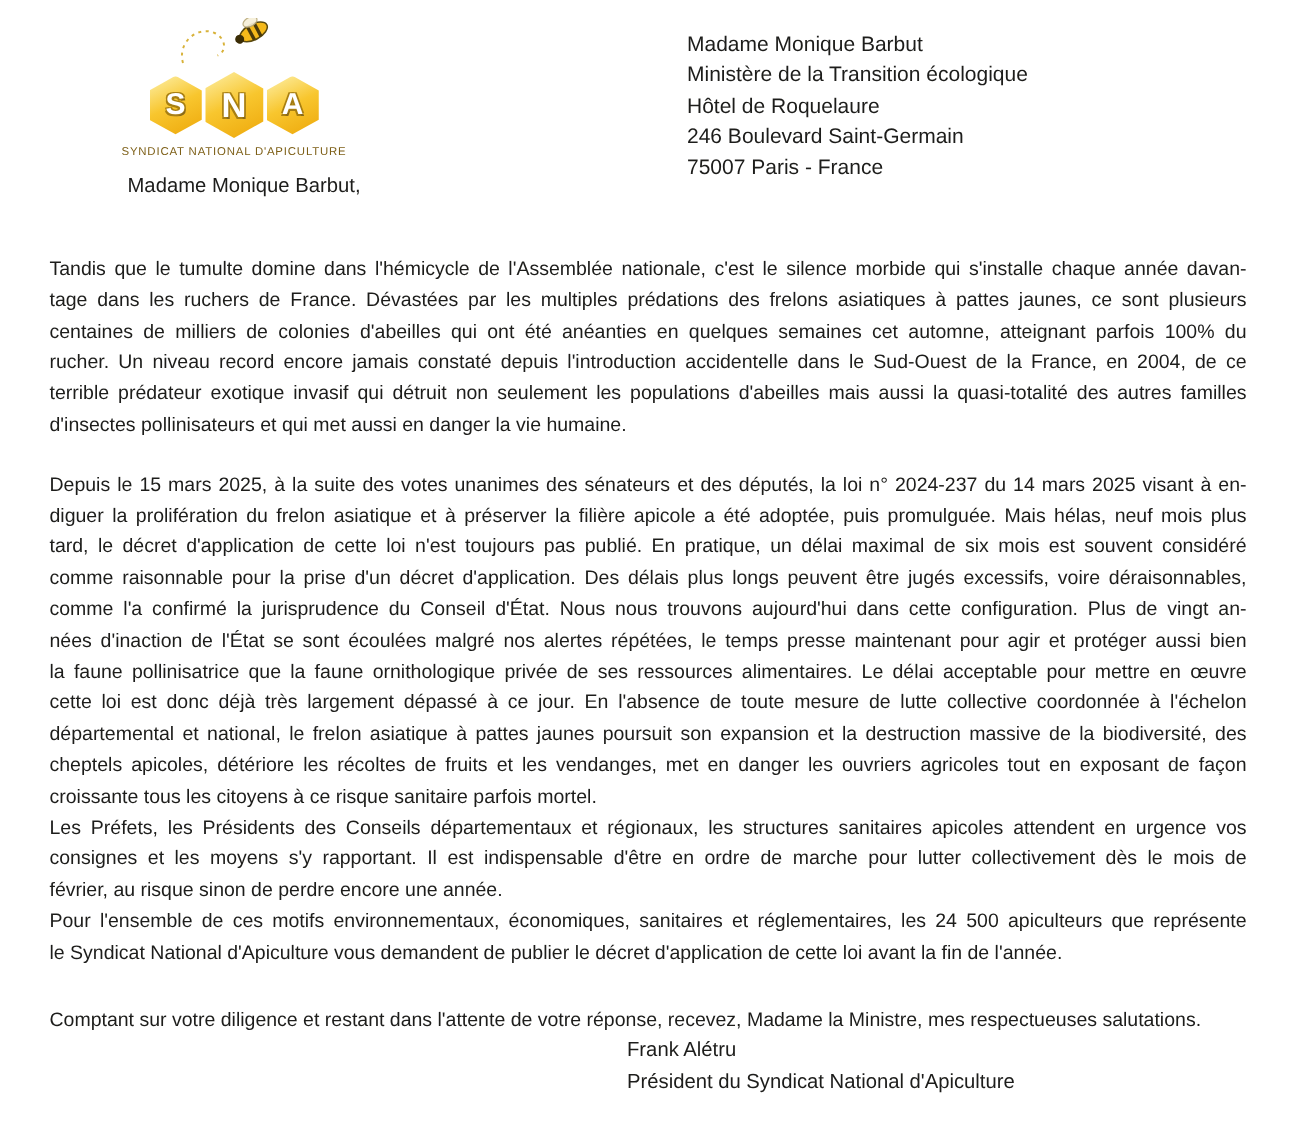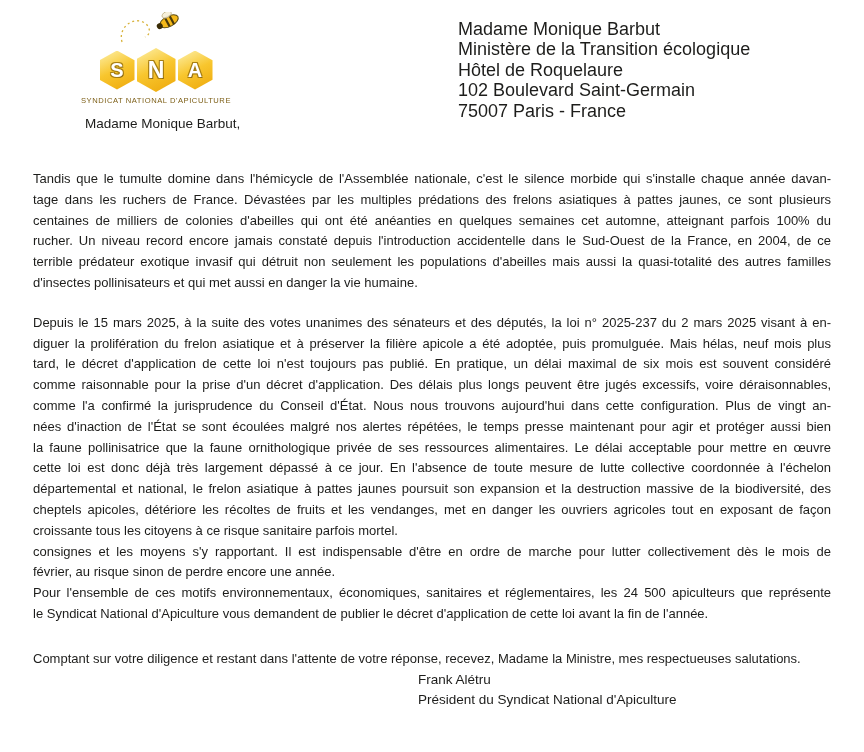--- a/index.html
+++ b/index.html
@@ -21,21 +21,21 @@
     color:#ffffff;font-weight:bold;
     text-shadow:-1px -1px 0 #a87f12,1px -1px 0 #a87f12,-1px 1px 0 #a87f12,1px 1px 0 #8a6a1a;
   }
   .hex.s,.hex.a{width:35px;height:39px;font-size:20px;}
   .hex.n{width:39px;height:44px;font-size:23px;}
   .tagline{
     margin-top:4px;font-size:7.6px;font-weight:normal;letter-spacing:.55px;
     color:#7d5f17;white-space:nowrap;
   }
   
-  .recipient{position:absolute;left:458px;top:19px;font-size:18px;line-height:20.4px;}
+  .recipient{position:absolute;left:458px;top:19px;font-size:14px;line-height:20.4px;}
   .salutation{position:absolute;left:85px;top:114px;font-size:13.5px;line-height:19px;}
   
   .body-text{position:absolute;left:33px;right:33px;top:169px;font-size:13px;line-height:20.8px;}
   .ln{text-align:justify;text-align-last:justify;white-space:normal;}
   .ln.flush{text-align-last:left;}
   .para.gap-lg{margin-top:19px;}
   .para.gap-sm{margin-top:24px;}
   .signature{margin-left:385px;font-size:13.5px;line-height:20.8px;}
 </style>
 </head>
@@ -65,49 +65,50 @@
         <span>A</span>
       </div>
   </div>
   <div class="tagline">SYNDICAT NATIONAL D'APICULTURE</div>
 </div>
 
 <div class="recipient">
   <div>Madame Monique Barbut</div>
   <div>Ministère de la Transition écologique</div>
   <div>Hôtel de Roquelaure</div>
-  <div>102 Boulevard Saint-Germain</div>
+  <div>246 Boulevard Saint-Germain</div>
   <div>75007 Paris - France</div>
 </div>
 
 <div class="salutation">
   <div>Madame Monique Barbut,</div>
 </div>
 
 <div class="body-text">
   <div class="para">
       <div class="ln">Tandis que le tumulte domine dans l'hémicycle de l'Assemblée nationale, c'est le silence morbide qui s'installe chaque année davan-</div>
       <div class="ln">tage dans les ruchers de France. Dévastées par les multiples prédations des frelons asiatiques à pattes jaunes, ce sont plusieurs</div>
       <div class="ln">centaines de milliers de colonies d'abeilles qui ont été anéanties en quelques semaines cet automne, atteignant parfois 100% du</div>
       <div class="ln">rucher. Un niveau record encore jamais constaté depuis l'introduction accidentelle dans le Sud-Ouest de la France, en 2004, de ce</div>
       <div class="ln">terrible prédateur exotique invasif qui détruit non seulement les populations d'abeilles mais aussi la quasi-totalité des autres familles</div>
       <div class="ln flush">d'insectes pollinisateurs et qui met aussi en danger la vie humaine.</div>
     </div>
   <div class="para gap-lg">
-      <div class="ln">Depuis le 15 mars 2025, à la suite des votes unanimes des sénateurs et des députés, la loi n° 2025-237 du 2 mars 2025 visant à en-</div>
+      <div class="ln">Depuis le 15 mars 2025, à la suite des votes unanimes des sénateurs et des députés, la loi n° 2024-237 du 14 mars 2025 visant à en-</div>
       <div class="ln">diguer la prolifération du frelon asiatique et à préserver la filière apicole a été adoptée, puis promulguée. Mais hélas, neuf mois plus</div>
       <div class="ln">tard, le décret d'application de cette loi n'est toujours pas publié. En pratique, un délai maximal de six mois est souvent considéré</div>
       <div class="ln">comme raisonnable pour la prise d'un décret d'application. Des délais plus longs peuvent être jugés excessifs, voire déraisonnables,</div>
       <div class="ln">comme l'a confirmé la jurisprudence du Conseil d'État. Nous nous trouvons aujourd'hui dans cette configuration. Plus de vingt an-</div>
       <div class="ln">nées d'inaction de l'État se sont écoulées malgré nos alertes répétées, le temps presse maintenant pour agir et protéger aussi bien</div>
       <div class="ln">la faune pollinisatrice que la faune ornithologique privée de ses ressources alimentaires. Le délai acceptable pour mettre en œuvre</div>
       <div class="ln">cette loi est donc déjà très largement dépassé à ce jour. En l'absence de toute mesure de lutte collective coordonnée à l'échelon</div>
       <div class="ln">départemental et national, le frelon asiatique à pattes jaunes poursuit son expansion et la destruction massive de la biodiversité, des</div>
       <div class="ln">cheptels apicoles, détériore les récoltes de fruits et les vendanges, met en danger les ouvriers agricoles tout en exposant de façon</div>
       <div class="ln flush">croissante tous les citoyens à ce risque sanitaire parfois mortel.</div>
+      <div class="ln">Les Préfets, les Présidents des Conseils départementaux et régionaux, les structures sanitaires apicoles attendent en urgence vos</div>
       <div class="ln">consignes et les moyens s'y rapportant. Il est indispensable d'être en ordre de marche pour lutter collectivement dès le mois de</div>
       <div class="ln flush">février, au risque sinon de perdre encore une année.</div>
       <div class="ln">Pour l'ensemble de ces motifs environnementaux, économiques, sanitaires et réglementaires, les 24 500 apiculteurs que représente</div>
       <div class="ln flush">le Syndicat National d'Apiculture vous demandent de publier le décret d'application de cette loi avant la fin de l'année.</div>
     </div>
   <div class="para gap-sm">
       <div class="ln flush">Comptant sur votre diligence et restant dans l'attente de votre réponse, recevez, Madame la Ministre, mes respectueuses salutations.</div>
     </div>
   <div class="signature">
     <div>Frank Alétru</div>

